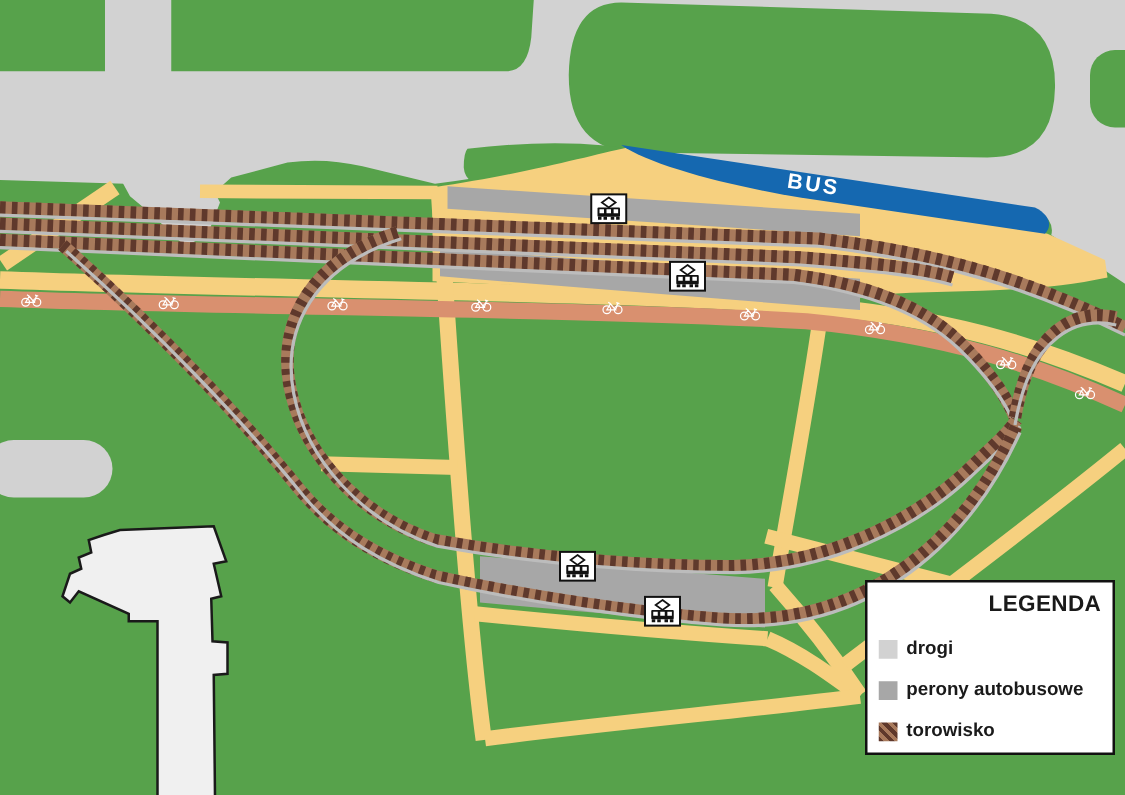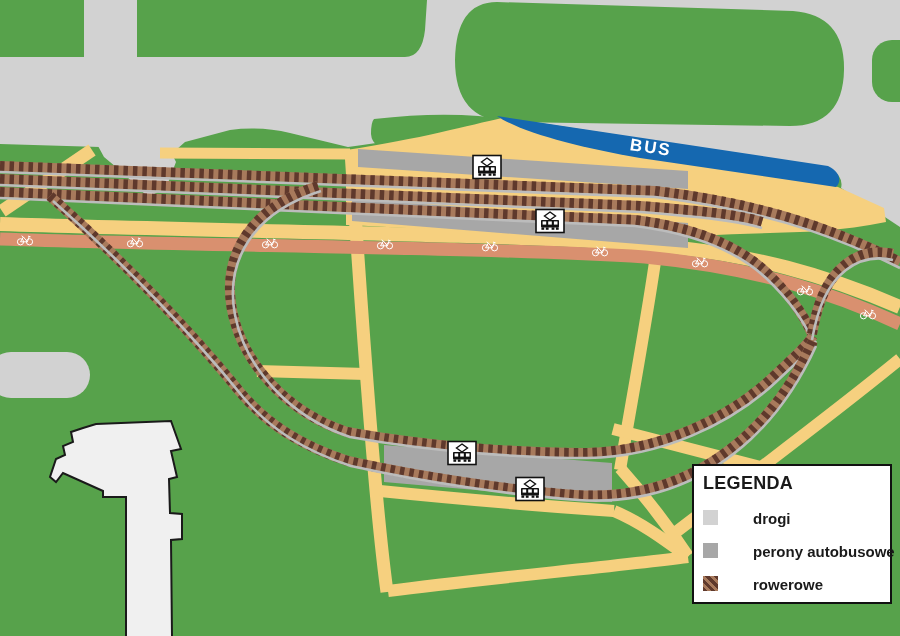--- a/index.html
+++ b/index.html
@@ -28,22 +28,22 @@
     font-size:17px;letter-spacing:2px;}
 
   .map-title{
     position:absolute;left:14px;top:10px;
     font-size:24px;font-weight:bold;color:#262626;letter-spacing:0.2px;
   }
   .legend{
     position:absolute;left:692px;top:464px;width:178px;
     background:#ffffff;border:2px solid #111;padding:7px 9px 9px 9px;
   }
-  .legend-title{font-size:18px;font-weight:bold;color:#1a1a1a;margin-bottom:3px;letter-spacing:0.3px;}
-  .legend-row{display:flex;align-items:flex-start;margin-top:16px;gap:28px;}
+  .legend-title{font-size:18px;font-weight:bold;color:#1a1a1a;margin-bottom:3px;letter-spacing:0.3px;text-align:right;}
+  .legend-row{display:flex;align-items:flex-end;margin-top:16px;}
   .swatch{width:15px;height:15px;margin-right:7px;flex:0 0 15px;}
   .legend-label{font-size:15px;font-weight:bold;color:#1a1a1a;white-space:nowrap;}
 </style>
 </head>
 <body>
 
 <div class="stage">
 <svg width="900" height="636" viewBox="0 0 900 636">
   <defs>
     <g id="tram-stop">
@@ -167,16 +167,16 @@
   <div class="legend-row">
     <span class="swatch" style="background: rgb(210, 210, 210);"></span>
     <span class="legend-label">drogi</span>
   </div>
   <div class="legend-row">
     <span class="swatch" style="background: rgb(167, 167, 167);"></span>
     <span class="legend-label">perony autobusowe</span>
   </div>
   <div class="legend-row">
     <span class="swatch" style="background: repeating-linear-gradient(45deg, rgb(95, 57, 44) 0px, rgb(95, 57, 44) 3px, rgb(168, 122, 92) 3px, rgb(168, 122, 92) 6px);"></span>
-    <span class="legend-label">rowerowe</span>
+    <span class="legend-label">torowisko</span>
   </div>
 </div>
 </div>
 
 </body></html>

